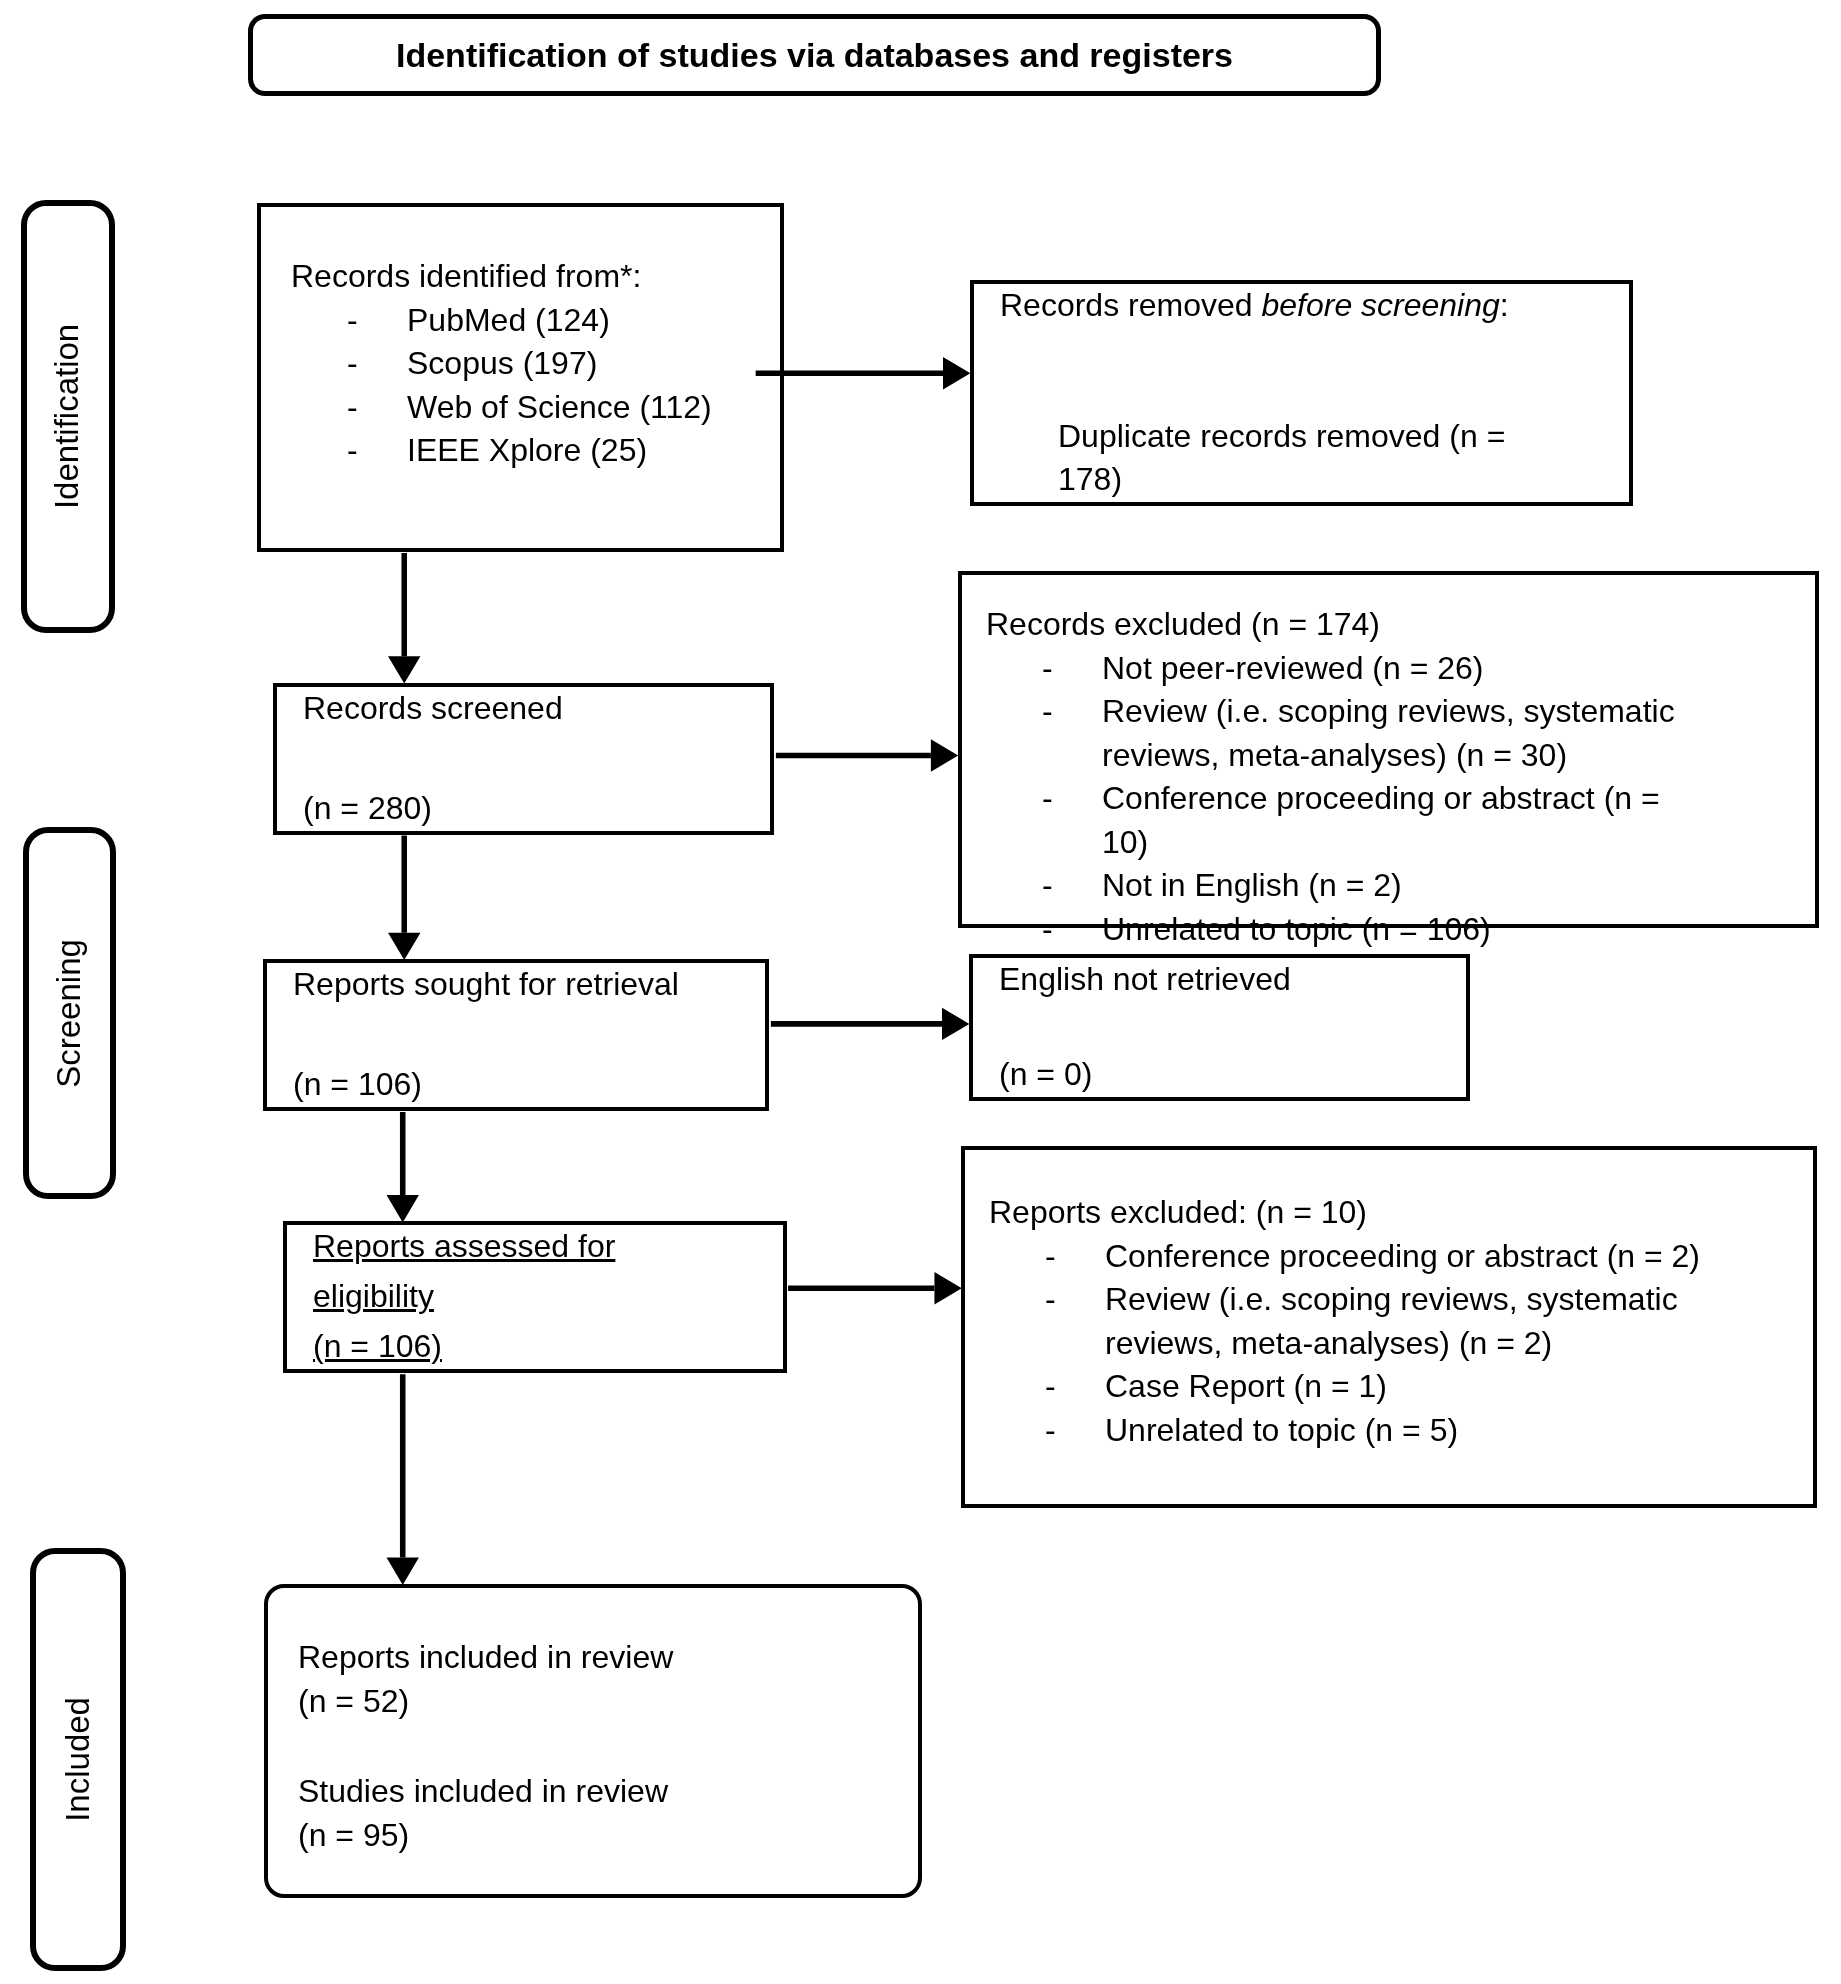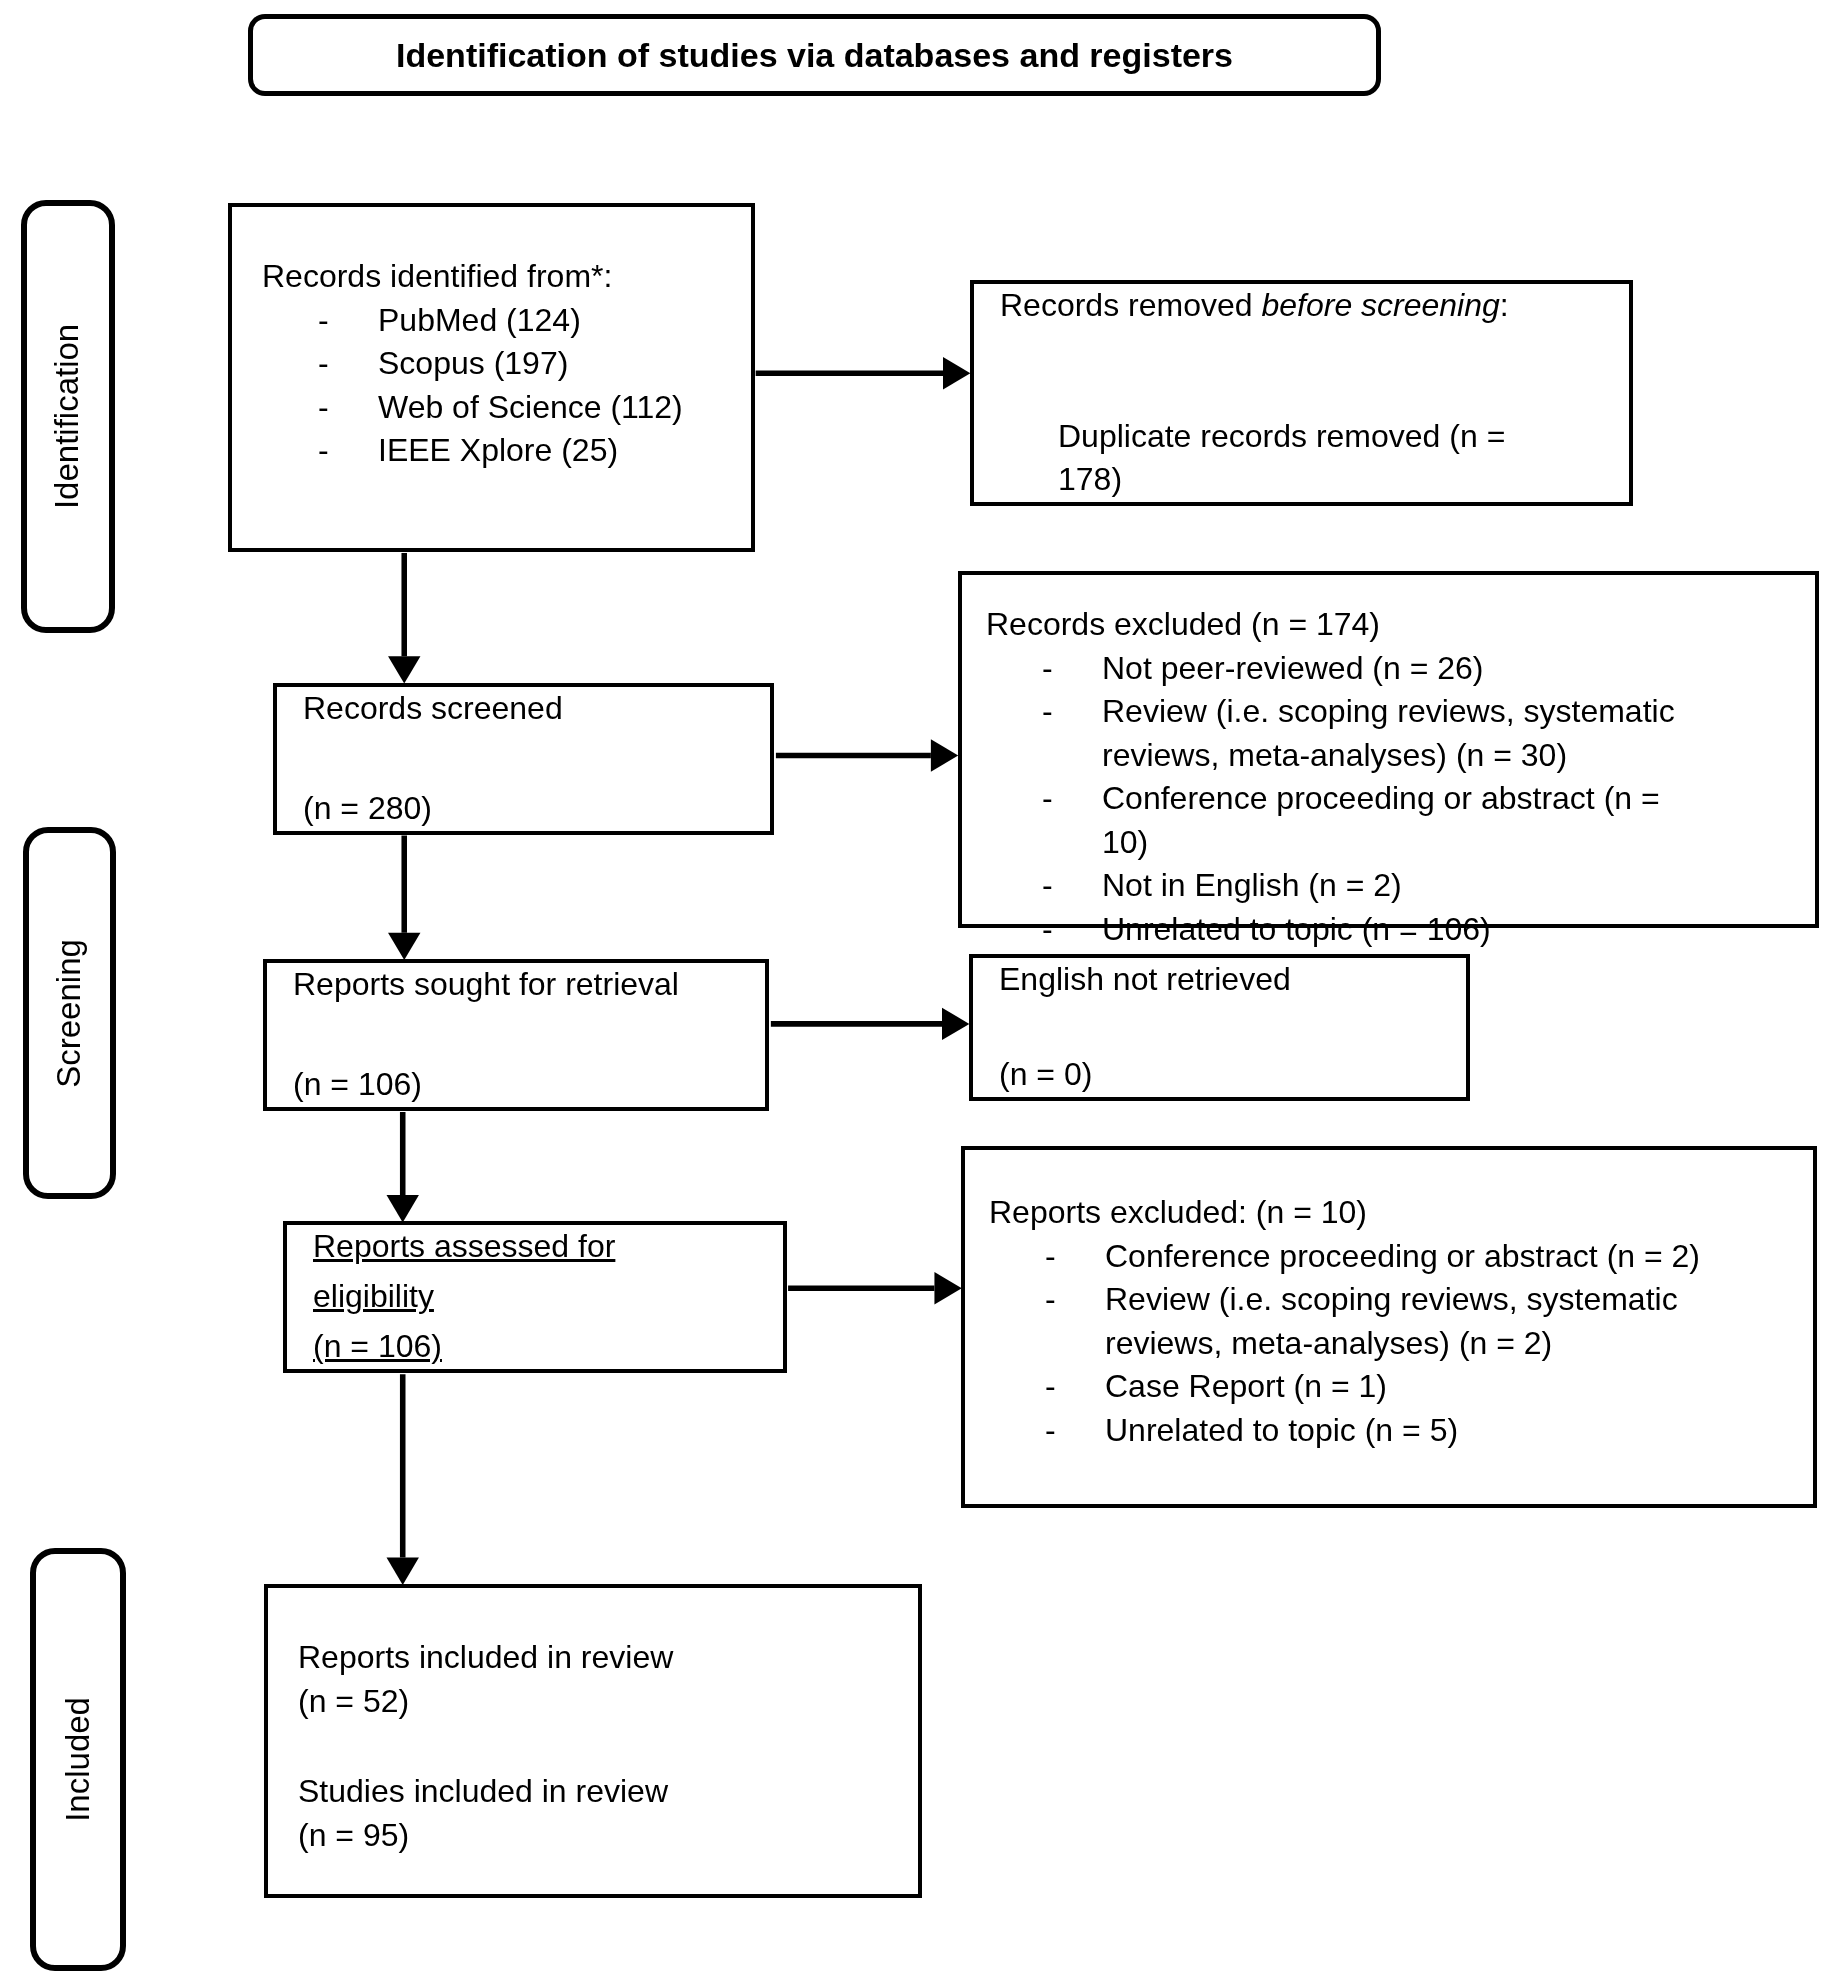--- a/index.html
+++ b/index.html
@@ -43,20 +43,21 @@
   }
   .center-v {
     display: flex;
     flex-direction: column;
     justify-content: space-between;
     padding-left: 26px;
     padding-right: 15px;
   }
   .pad-top {
     padding: 48px 12px 20px 30px;
+    margin-left: 29px;
   }
   .pad-top-sm {
     padding: 28px 20px 20px 24px;
   }
   .li { display: flex; margin-left: 56px; }
   .dash { width: 60px; flex: 0 0 auto; }
   .li-text { max-width: 608px; }
   .hang { margin-left: 58px; max-width: 511px; }
   .gap-above { margin-top: 47px; }
   svg.arrows {
@@ -177,21 +178,21 @@
           <span class="dash">-</span>
           <span class="li-text">Case Report (n = 1)</span>
         </div>
         <div class="li">
           <span class="dash">-</span>
           <span class="li-text">Unrelated to topic (n = 5)</span>
         </div>
       </div>
   </div>
 
-  <div class="box" style="left:264px; top:1584px; width:658px; height:314px; padding:48px 20px 20px 30px;">
+  <div class="box" style="left:264px; top:1584px; width:658px; height:314px; padding:48px 20px 20px 30px;border-radius:20px;">
     <div>Reports included in review</div>
     <div>(n = 52)</div>
     <div class="gap-above">Studies included in review</div>
     <div>(n = 95)</div>
   </div>
 
   <svg class="arrows" viewBox="0 0 3637 3920">
     <g stroke="#000000" stroke-width="11" fill="#000000">
 
       <line x1="1492" y1="737" x2="1862" y2="737"></line>

